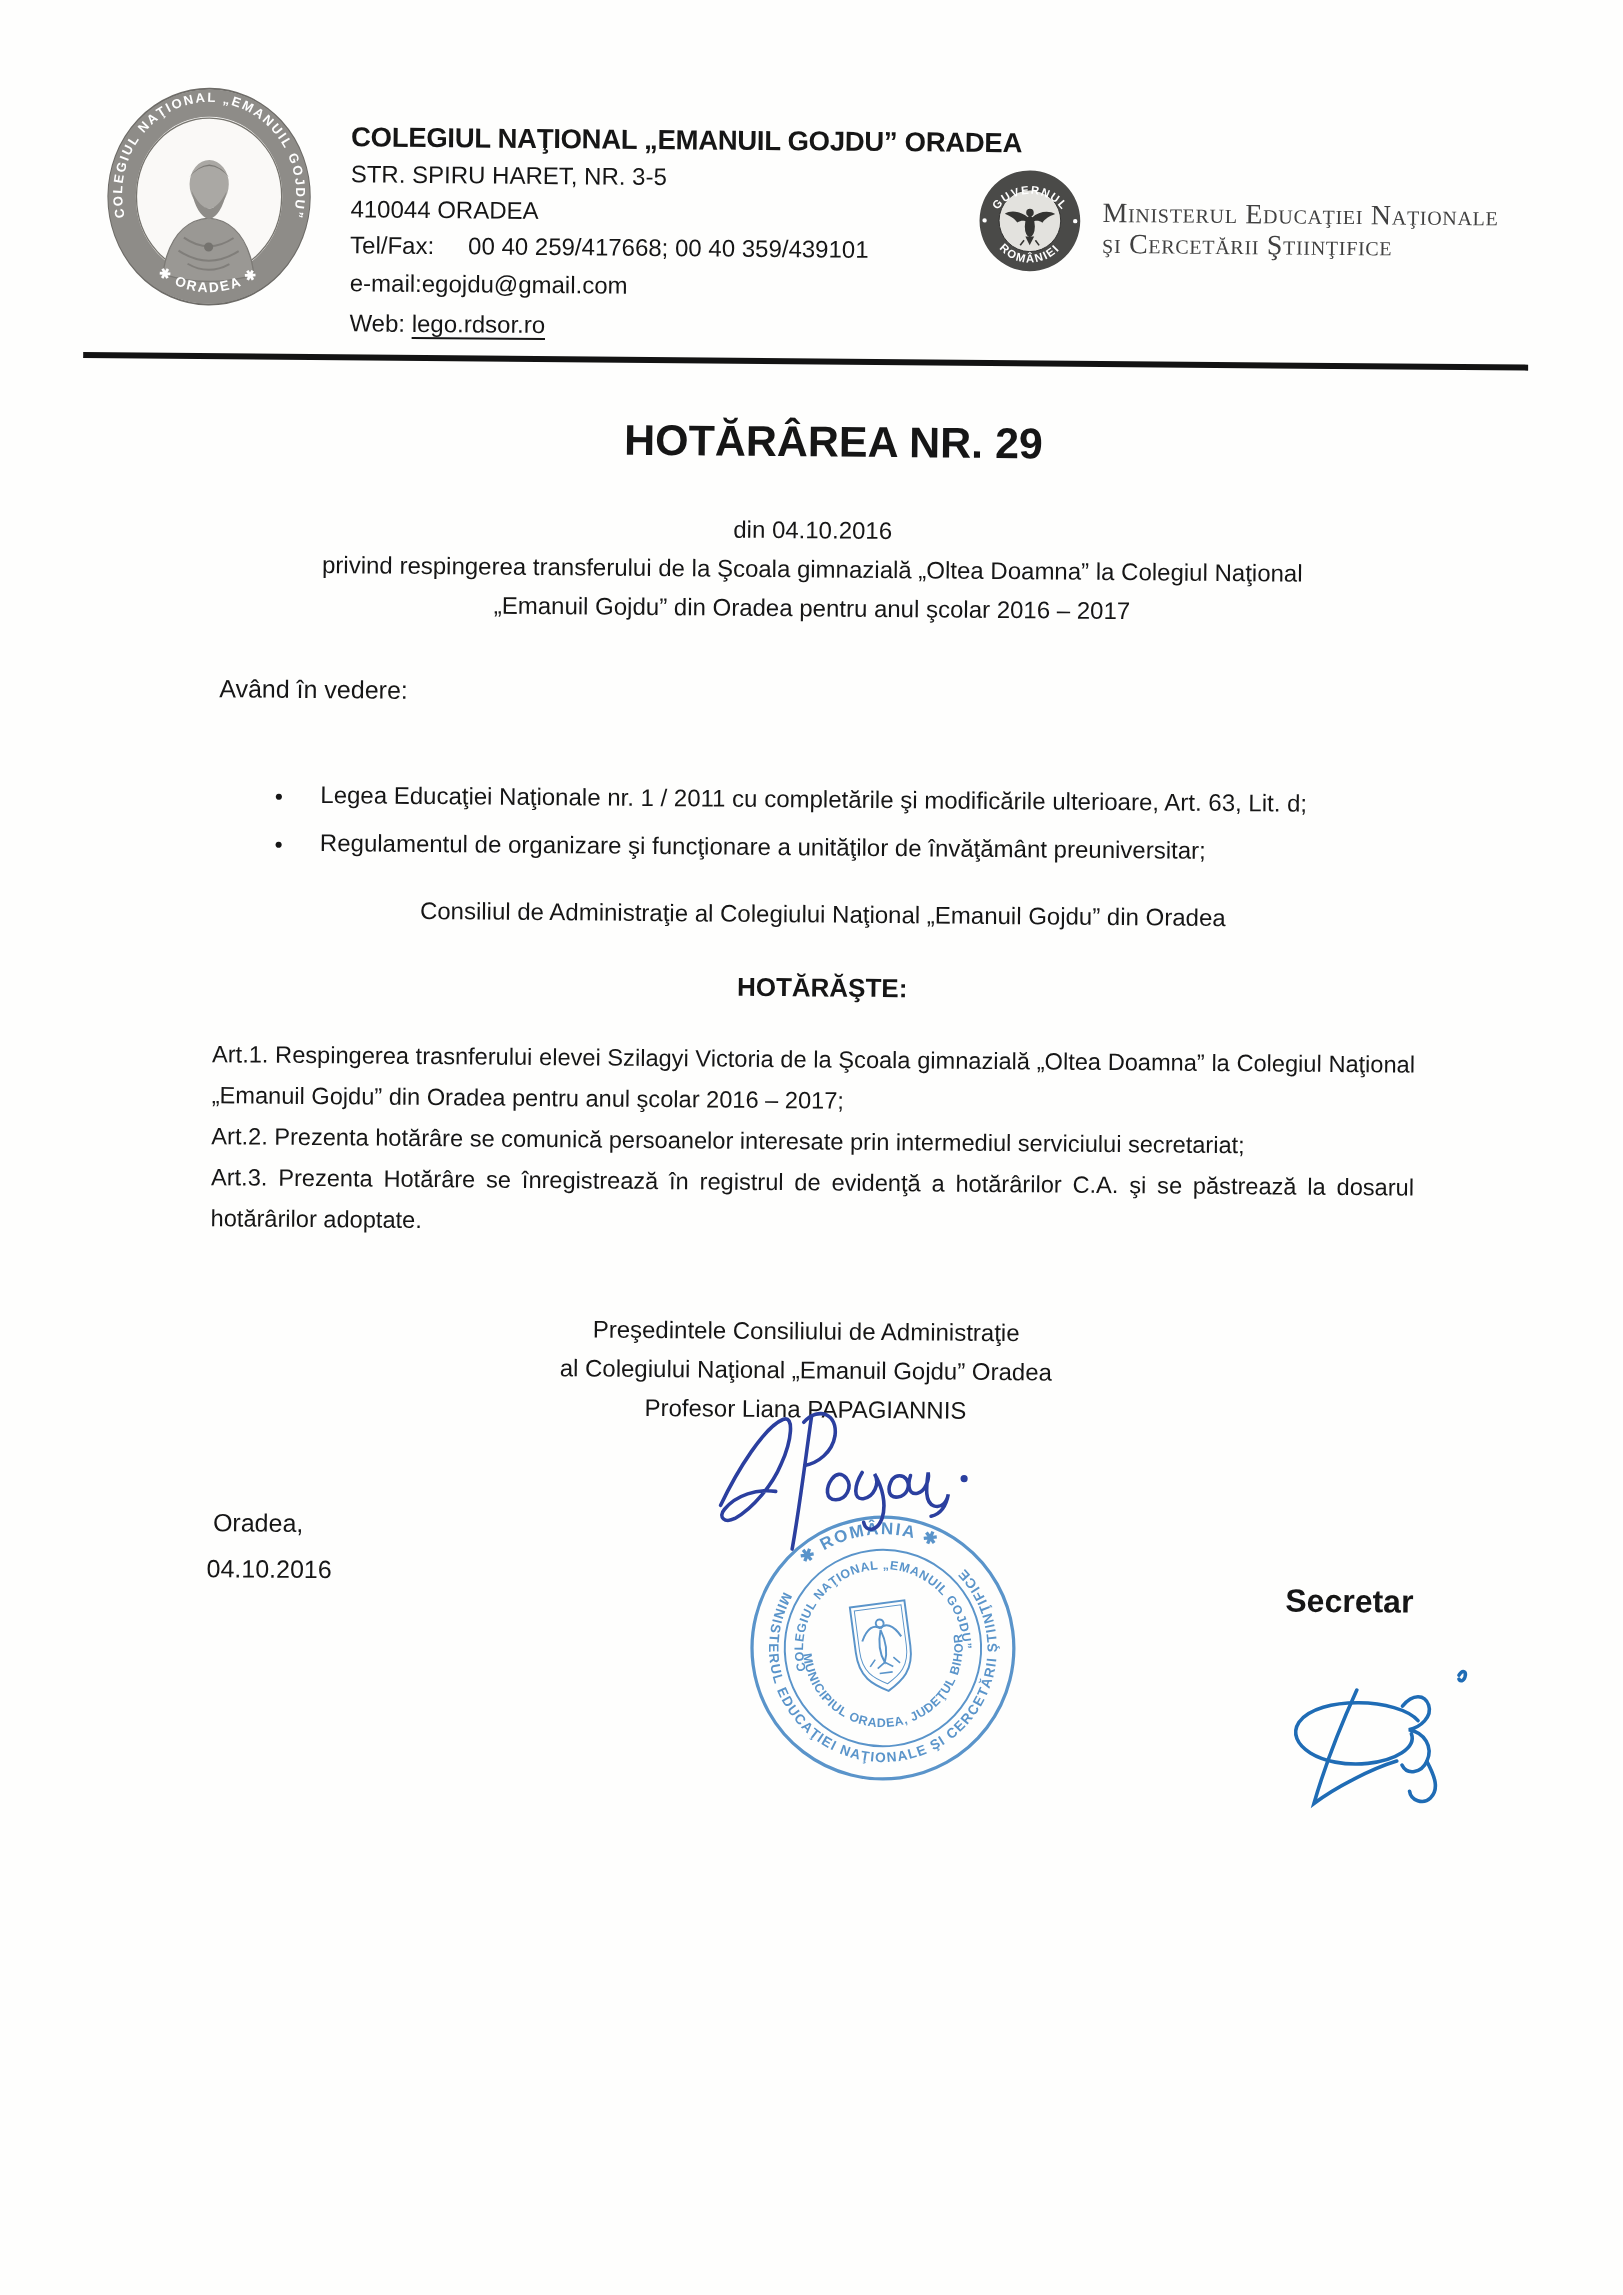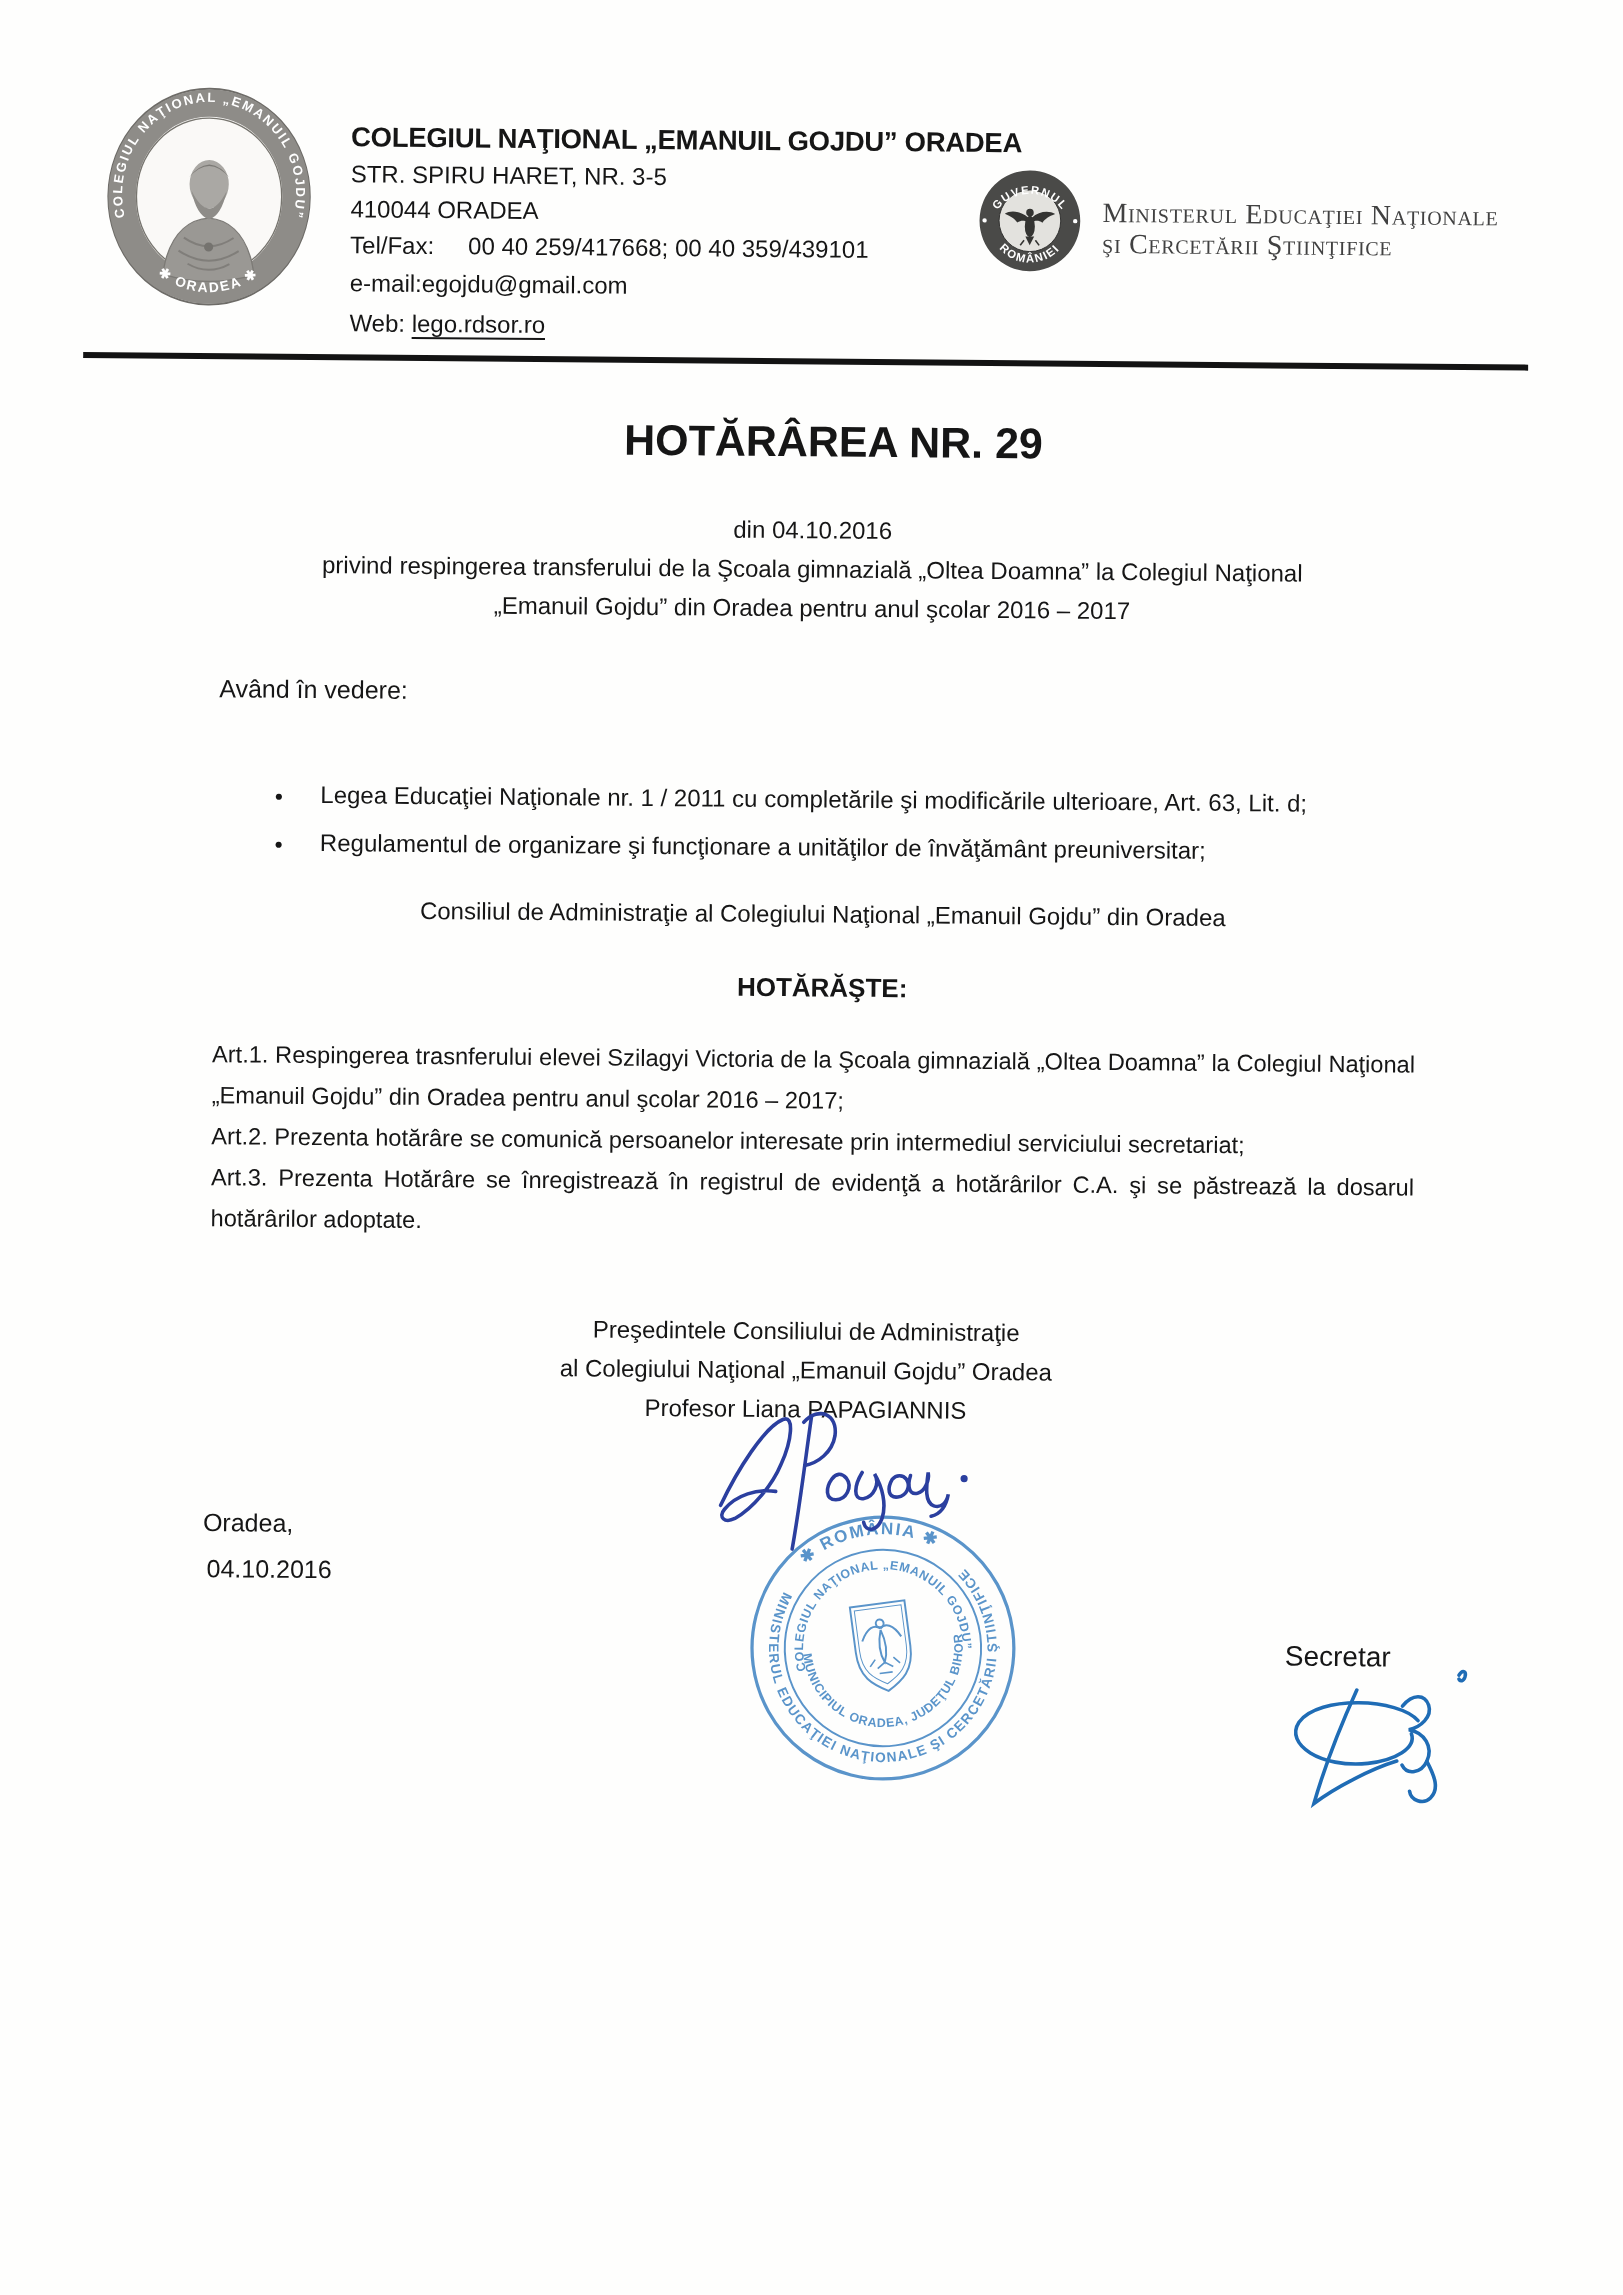--- a/index.html
+++ b/index.html
@@ -30,23 +30,23 @@
   .bullets li{position:relative;padding-left:47px;font-size:24px;line-height:48px;white-space:nowrap;}
   .bullets li::before{content:"●";position:absolute;left:1.3px;top:0.7px;font-size:14.4px;line-height:48px;}
   .council{left:229px;top:895px;width:1199px;text-align:center;font-size:24px;white-space:nowrap;}
   .decides{left:229px;top:967px;width:1199px;text-align:center;font-size:26px;font-weight:bold;}
   .articles{left:219px;top:1034px;width:1203px;font-size:23.6px;line-height:41px;text-align:justify;}
   .articles p{margin:0;}
   .president{left:216px;top:1306px;width:1199px;text-align:center;font-size:24px;line-height:39px;}
 
   .sig-president{left:687px;top:1375px;width:425px;height:216px;}
   .stamp{left:751px;top:1498px;width:288px;height:288px;transform:rotate(-8deg);opacity:.92;}
-  .place{left:214px;top:1508px;font-size:25px;}
+  .place{left:224px;top:1508px;font-size:25px;}
   .date{left:218px;top:1554px;font-size:25px;}
-  .secretar{left:1297px;top:1631px;font-size:28px;}
+  .secretar{left:1297px;top:1573px;font-size:32px;font-weight:bold;}
   .sig-secretary{left:1263px;top:1655px;width:236px;height:157px;}
 
   .seal-arc{fill:#ffffff;font-family:"Liberation Sans",sans-serif;font-weight:bold;letter-spacing:3px;}
   .stamp-txt{fill:#4d8cc6;font-family:"Liberation Sans",sans-serif;font-weight:bold;}
 </style>
 </head>
 <body>
 
 <div class="page">
   <div class="tilt">

